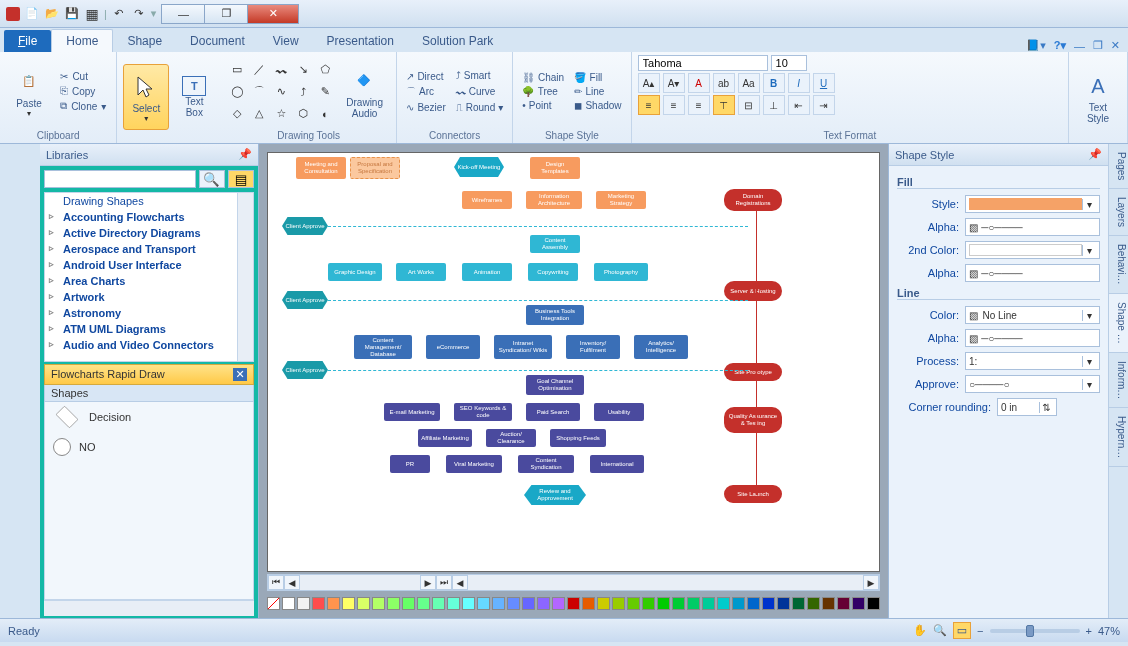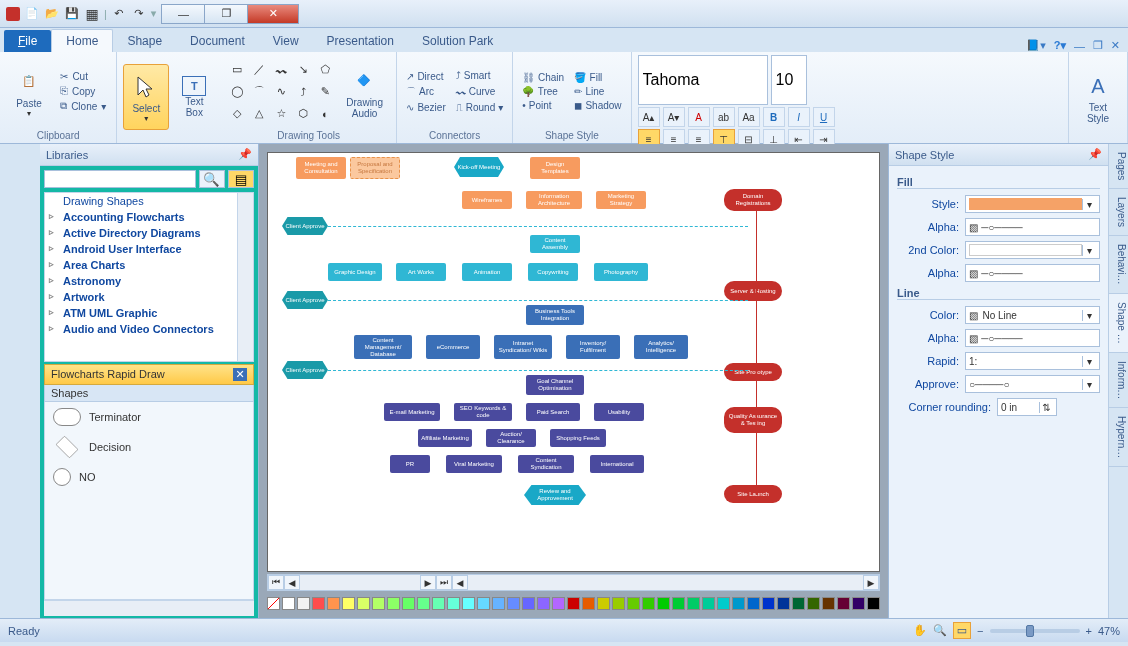--- a/index.html
+++ b/index.html
@@ -30,21 +30,21 @@
 .big-btn.selected { border:1px solid #e8a13a; background:linear-gradient(#ffe9a6,#ffd45e); }
 .big-btn .ico { width:32px; height:32px; display:flex; align-items:center; justify-content:center; }
 .big-btn .lbl { font-size:10px; color:#3a5a8a; text-align:center; line-height:11px; }
 .small-btns { display:flex; flex-direction:column; gap:1px; }
 .small-btn { display:flex; align-items:center; gap:4px; padding:1px 4px; font-size:10px; color:#3a5a8a; }
 .tool-grid { display:grid; grid-template-columns:repeat(5,20px); grid-template-rows:repeat(3,20px); gap:2px; }
 .tool-cell { width:20px; height:20px; border:1px solid transparent; display:flex; align-items:center; justify-content:center; }
 .conn-col { display:flex; flex-direction:column; gap:1px; }
 .conn-item { display:flex; align-items:center; gap:3px; font-size:10px; color:#3a5a8a; padding:1px 3px; }
 .font-row { display:flex; gap:3px; align-items:center; }
-.font-input { border:1px solid #a9c0dc; background:#fff; font-size:16px; padding:15px 4px; }
+.font-input { border:1px solid #a9c0dc; background:#fff; font-size:11px; padding:1px 4px; }
 .fmt-cell { width:22px; height:20px; border:1px solid #c3d5ea; background:#eaf2fb; display:flex; align-items:center; justify-content:center; font-size:10px; }
 .fmt-cell.on { background:#ffd867; border-color:#e8a13a; }
 
 
 .main { display:flex; height:474px; }
 .left-panel { width:270px; background:#14b8a6; border-right:1px solid #9db8d9; display:flex; flex-direction:column;margin-left:40px; }
 .panel-head { height:22px; background:linear-gradient(#e8f0fa,#d0e0f0); border-bottom:1px solid #b8cde5; display:flex; align-items:center; padding:0 6px; font-size:11px; color:#3a5a8a; }
 .panel-head .pin { margin-left:auto; }
 .search-row { display:flex; gap:3px; padding:4px; }
 .search-in { flex:1; border:1px solid #a9c0dc; padding:2px 4px; font-size:11px; }
@@ -298,38 +298,35 @@
     </div>
     <div class="search-row">
       <input class="search-in" style="">
       <button class="search-btn">🔍</button>
       <button class="search-btn" style="background:#ffd867;">▤</button>
     </div>
     <div class="lib-list">
       <div class="lib-item first" style="font-weight:normal;color:#1048a0;">Drawing Shapes</div>
       <div class="lib-item">Accounting Flowcharts</div>
       <div class="lib-item">Active Directory Diagrams</div>
+      <div class="lib-item">Aerospace and Transport</div>
       <div class="lib-item">Android User Interface</div>
       <div class="lib-item">Area Charts</div>
+      <div class="lib-item">Artwork</div>
       <div class="lib-item">Astronomy</div>
-      <div class="lib-item">Artwork</div>
-      <div class="lib-item">ATM UML Graphic</div>
+      <div class="lib-item">ATM UML Diagrams</div>
       <div class="lib-item">Audio and Video Connectors</div>
       <div class="lib-scroll"></div>
     </div>
     <div class="shapes-head">
       <span>Flowcharts Rapid Draw</span>
         <span style="margin-left:auto;background:#3a6fb7;color:#fff;width:14px;text-align:center;">✕</span>
     </div>
     <div class="shapes-sub">Shapes</div>
     <div class="shape-list">
-      <div class="shape-item">
-          <div class="shape-thumb" style="border-radius:9px;"></div>
-          <span>Terminator</span>
-        </div>
       <div class="shape-item">
           <div class="shape-thumb" style="transform:rotate(45deg) scale(0.7);"></div>
           <span>Decision</span>
         </div>
       <div class="shape-item">
           <div class="shape-thumb" style="border-radius:50%;width:18px;"></div>
           <span>NO</span>
         </div>
     </div>
     <div class="left-hscroll"></div>
@@ -484,21 +481,21 @@
         <div class="prop-sec">Line</div>
         <div class="prop-row">
             <div class="prop-lbl">Color:</div>
             <div class="prop-ctrl">▧ <span style="flex:1;padding-left:4px;">No Line</span><div class="dd">▾</div></div>
           </div>
         <div class="prop-row">
             <div class="prop-lbl">Alpha:</div>
             <div class="prop-ctrl">▧ ─○────</div>
           </div>
         <div class="prop-row">
-            <div class="prop-lbl">Rapid:</div>
+            <div class="prop-lbl">Process:</div>
             <div class="prop-ctrl">
               <span style="flex:1;">1:</span>
               <div class="dd">▾</div>
             </div>
           </div>
         <div class="prop-row">
             <div class="prop-lbl">Approve:</div>
             <div class="prop-ctrl">
               <span style="flex:1;">○────○</span>
               <div class="dd">▾</div>

